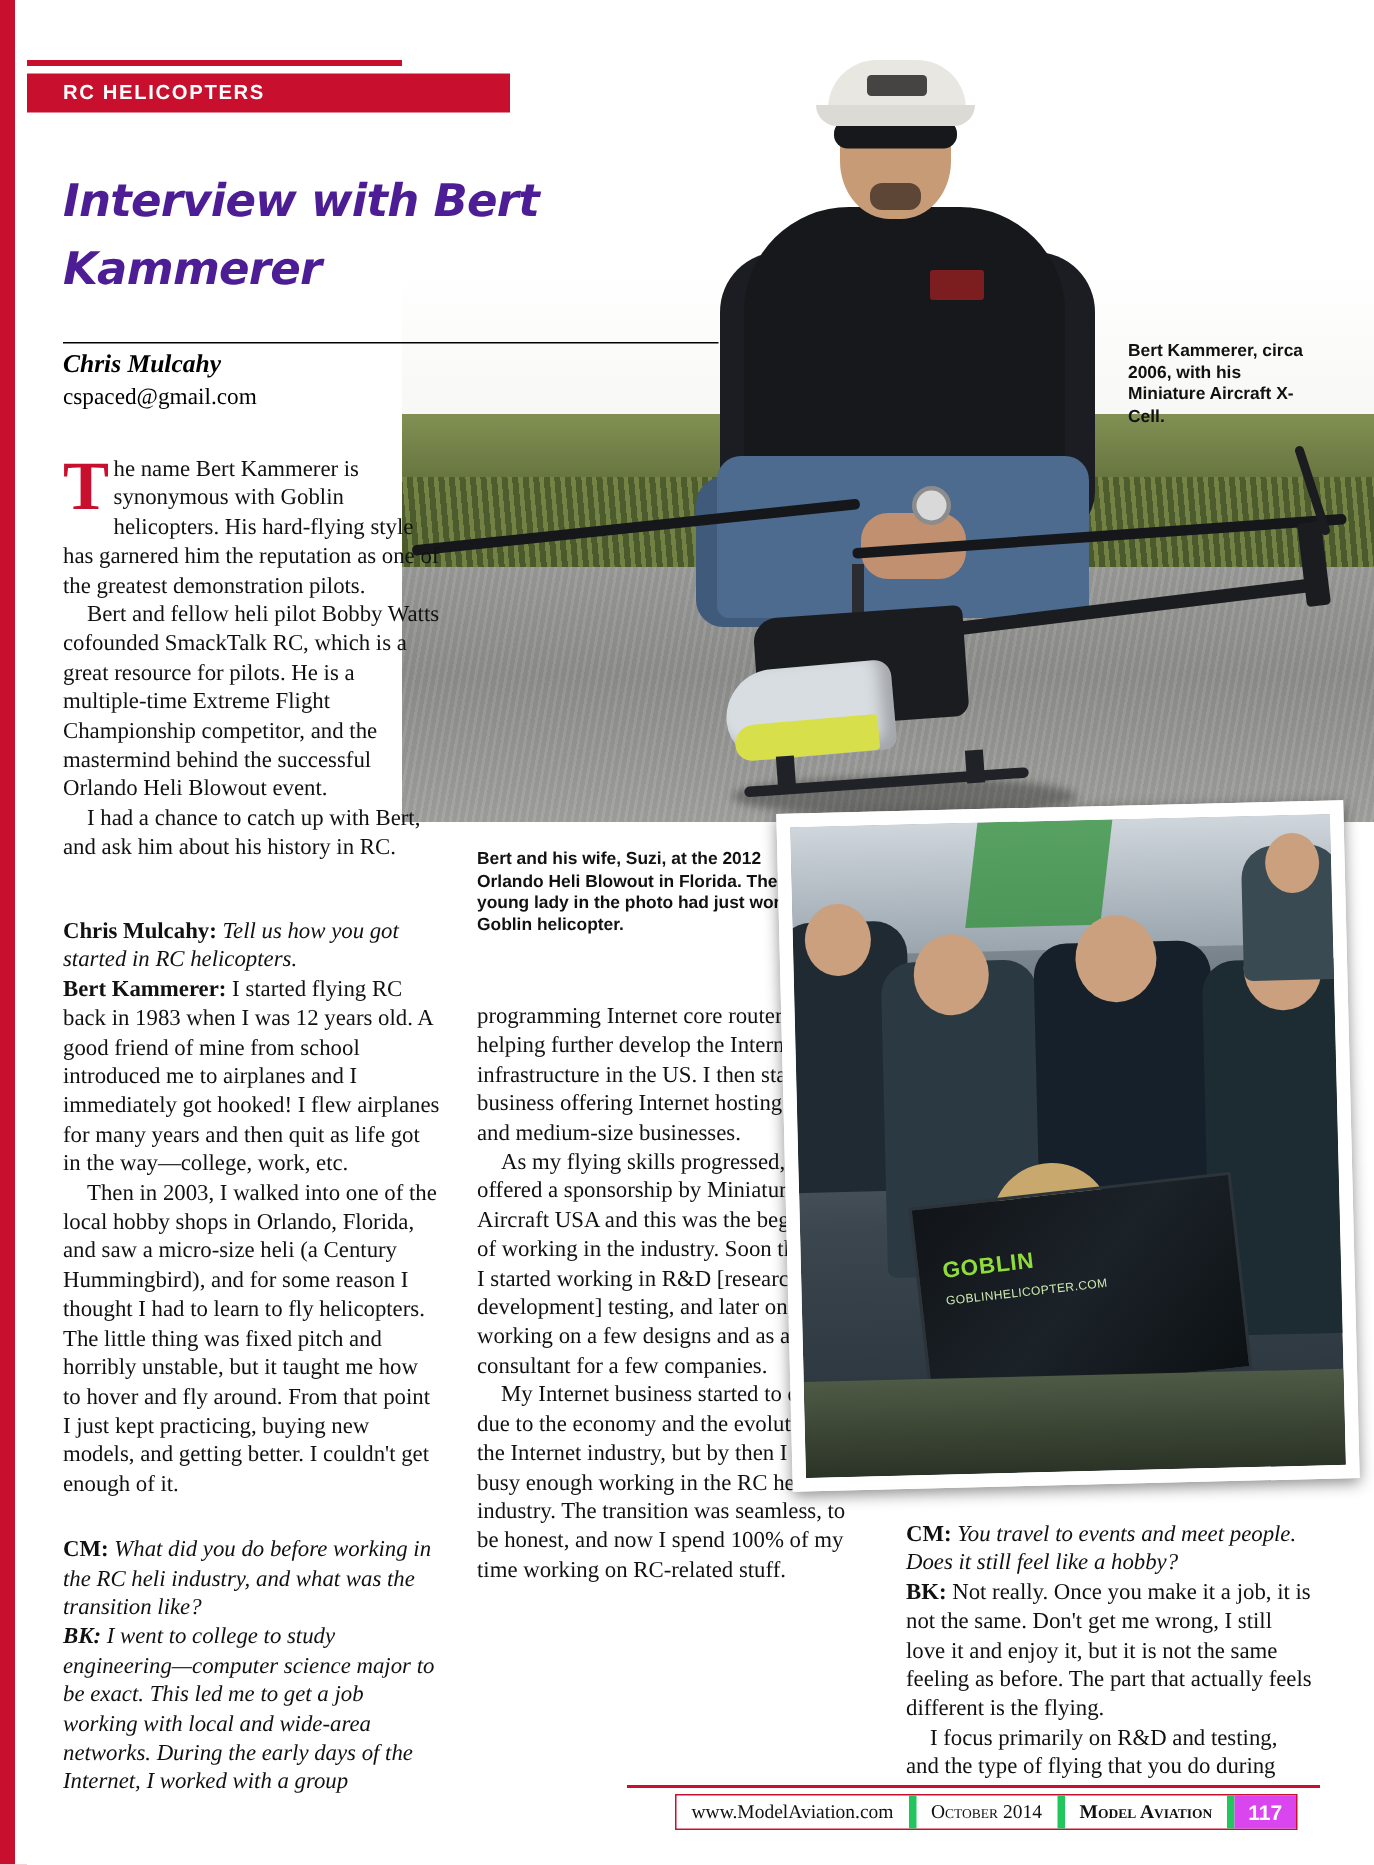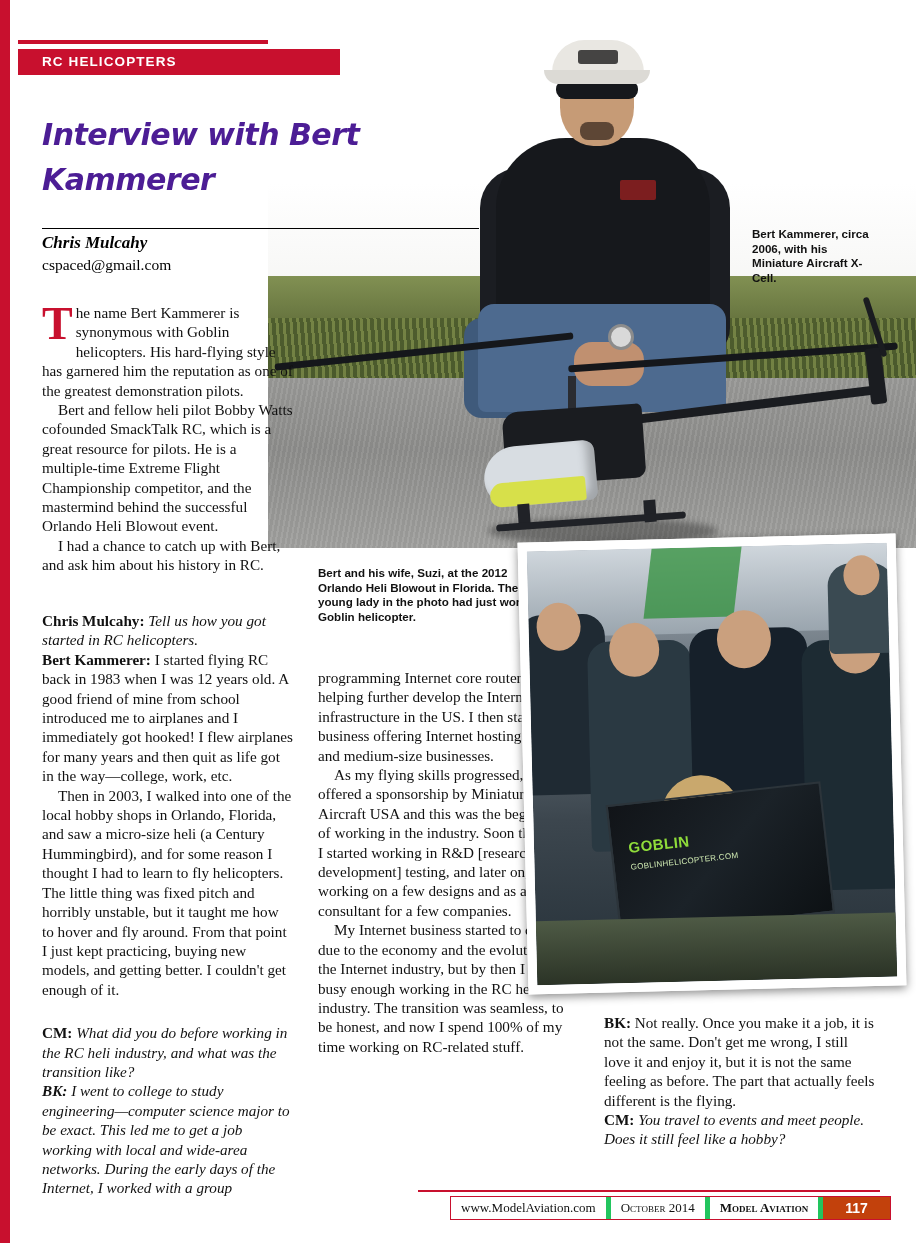--- a/index.html
+++ b/index.html
@@ -372,24 +372,24 @@
     display: flex; align-items: center; justify-content: center;
     padding: 0 10px;
     font-size: 13px;
     color: #111;
     border-right: 5px solid #22c55e;
   }
   .footer-cell:last-child { border-right: none; }
   .footer-cell.caps { font-variant: small-caps; }
   .footer-cell.brand { font-weight: bold; font-variant: small-caps; }
   .footer-page {
-    background: #c2410c; color: #ffffff; font-weight: bold;
+    background: #d946ef; color: #ffffff; font-weight: bold;
     font-family: "Liberation Sans", sans-serif; font-size: 14px;
     display: flex; align-items: center; justify-content: center;
-    padding: 0 22px;
+    padding: 0 9px;
   }
 </style>
 </head>
 <body>
 
 <div class="page">
 
   <div class="left-rail"></div>
   <div class="left-rail-inner"></div>
   <div class="top-band"></div>
@@ -498,26 +498,27 @@
       <div class="pc-box">
         <div class="pc-box-text">GOBLIN</div>
         <div class="pc-box-sub">GOBLINHELICOPTER.COM</div>
       </div>
 
       <div class="pc-ground"></div>
     </div>
   </div>
 
   <div class="col" id="col3">
+    <p class="para first">
+      <span class="qlabel">CM:</span><span class="qitalic"> You travel to events and meet people. Does it still feel like a hobby?</span>
+    </p>
     <p class="para" style="text-indent:0;">
       <span class="qlabel">BK:</span><span> Not really. Once you make it a job, it is not the same. Don't get me wrong, I still love it and enjoy it, but it is not the same feeling as before. The part that actually feels different is the flying.</span>
     </p>
-    <p class="para first">
-      <span class="qlabel">CM:</span><span class="qitalic"> You travel to events and meet people. Does it still feel like a hobby?</span>
-    </p>
+    <p class="para">I focus primarily on R&amp;D and testing, and the type of flying that you do during</p>
   </div>
 
   <div class="footer-rule"></div>
   <div class="footer-box">
     <div class="footer-cell">www.ModelAviation.com</div>
     <div class="footer-cell caps">October 2014</div>
     <div class="footer-cell brand">Model Aviation</div>
     <div class="footer-page">117</div>
   </div>
 

